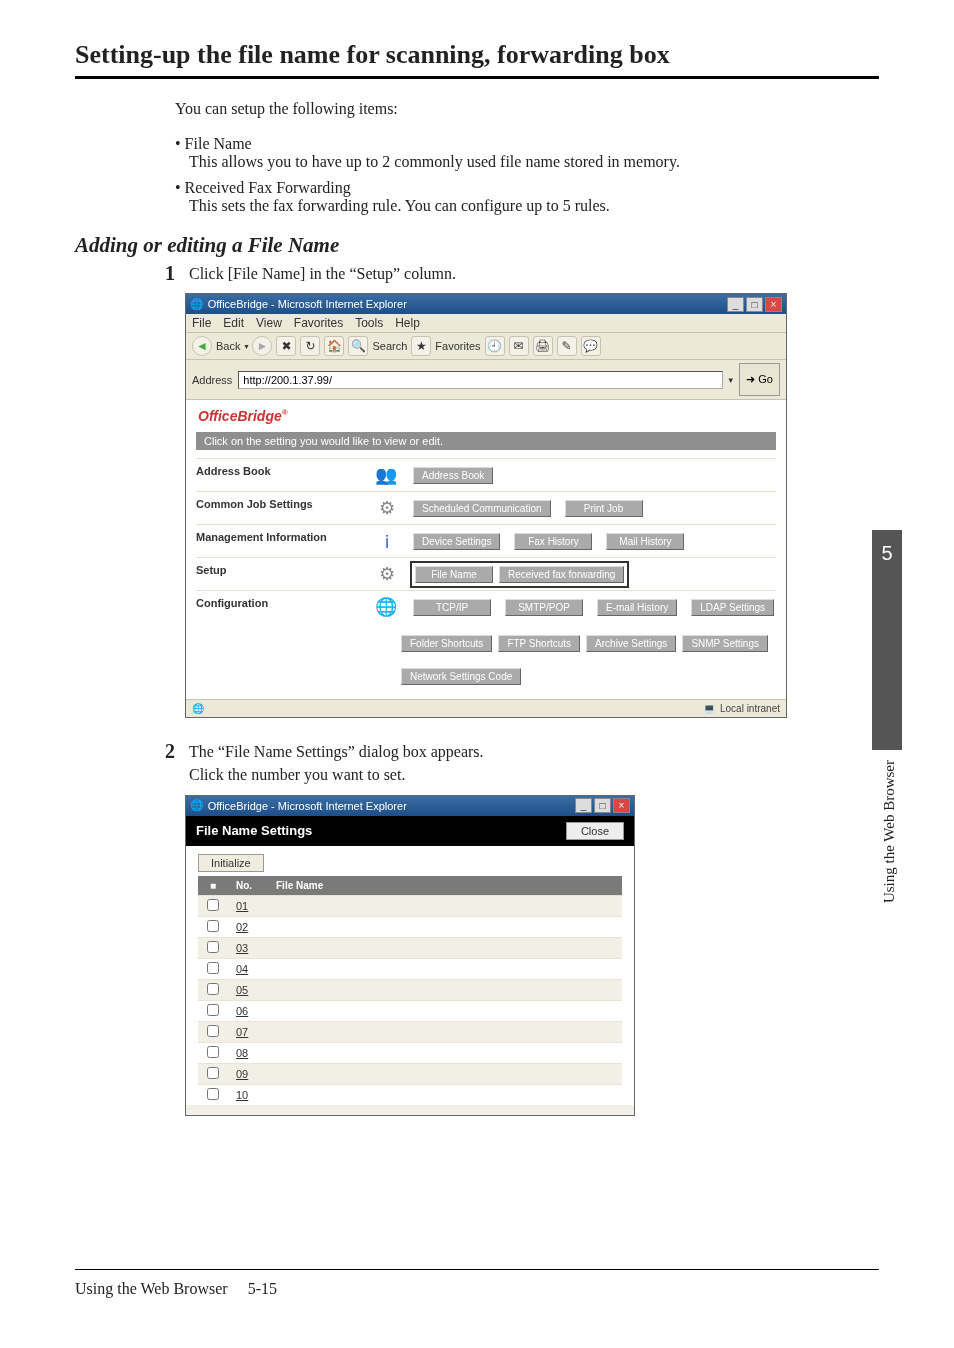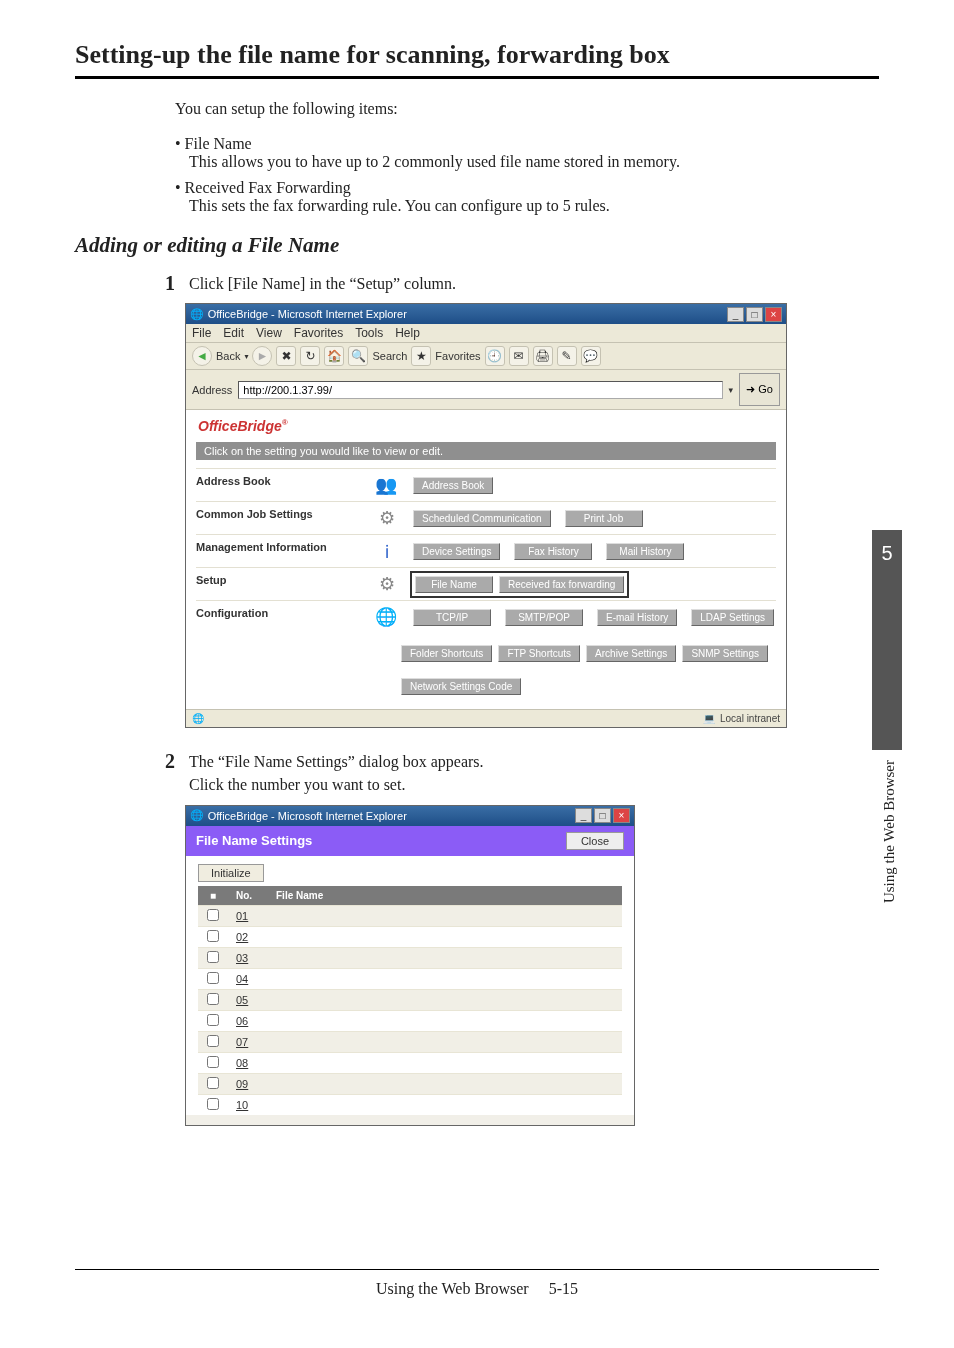--- a/index.html
+++ b/index.html
@@ -35,21 +35,21 @@
     }
     .bullets li { margin-bottom: 8px; }
     .bullets .bullet-head::before { content: "• "; }
     .bullets .desc { margin-left: 14px; }
     .subheading {
       font-family: "Century Schoolbook", Georgia, serif;
       font-style: italic;
       font-weight: bold;
       font-size: 21px;
       margin-top: 18px;
-      margin-bottom: 14px;
+      margin-bottom: 4px;
     }
     .step {
       display: flex;
       margin-left: 90px;
       margin-bottom: 8px;
     }
     .step-num {
       font-family: "Century Schoolbook", Georgia, serif;
       font-weight: bold;
       font-size: 20px;
@@ -148,21 +148,21 @@
     .highlight { outline: 2px solid #333; outline-offset: 1px; }
     .statusbar {
       background: #ece9d8; border-top: 1px solid #c5c2b2;
       display: flex; align-items: center; font-size: 10px;
       padding: 2px 6px; height: 18px; color: #444;
     }
     .statusbar .ssp { flex: 1; }
     
     .s2 { width: 450px; }
     .dlg-head {
-      background: #8b5cf6; color: #fff; display: flex; align-items: center;
+      background: #000000; color: #fff; display: flex; align-items: center;
       padding: 6px 10px; font-size: 13px; font-weight: bold;
       justify-content: space-between;
     }
     .closebtn {
       background: #eee; color: #333; font-weight: normal;
       border: 1px solid #999; padding: 2px 14px; font-size: 11px;
     }
     .initbtn {
       display: inline-block; border: 1px solid #999; background: #f0ede0;
       padding: 2px 12px; font-size: 11px; margin: 8px 0 4px 12px;
@@ -196,21 +196,21 @@
       writing-mode: vertical-rl;
       transform: rotate(180deg);
       font-size: 15px; font-family: Georgia, serif;
       color: #222;
     }
     .footer {
       position: absolute;
       bottom: 50px; right: 75px; left: 75px;
       border-top: 1px solid #000;
       padding-top: 10px;
-      text-align: center;
+      text-align: left;
       font-size: 16px;
       font-family: Georgia, serif;
     }
   </style>
 </head>
 <body>
 
 <div class="page">
 
   <div class="heading">Setting-up the file name for scanning, forwarding box</div>

